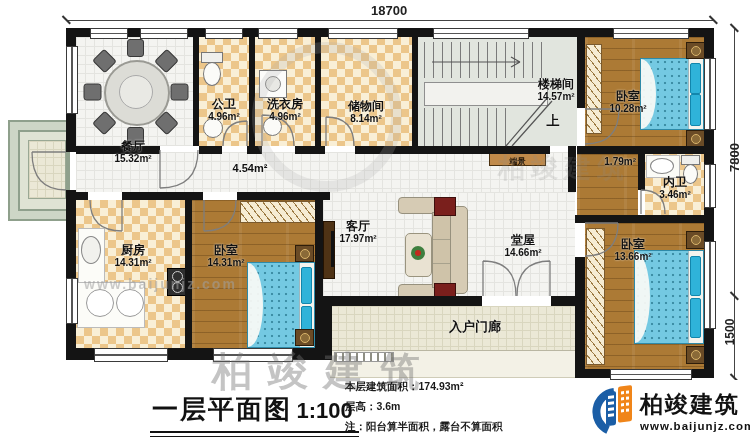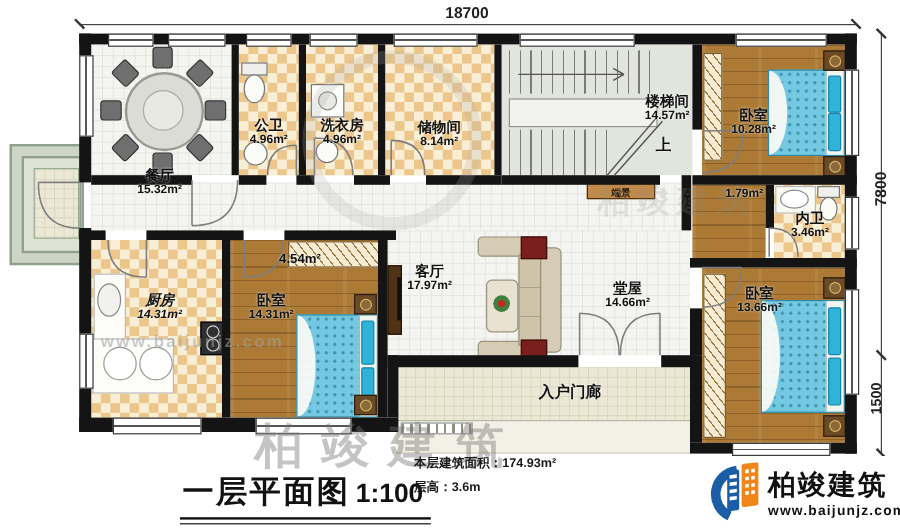--- a/index.html
+++ b/index.html
@@ -246,23 +246,23 @@
   <span class="ra">10.28m²</span>
 </div>
 <div class="lbl" style="left:584px;top:156px;width:52px;text-align:right;">
   <span class="ra">1.79m²</span>
 </div>
 <div class="lbl" style="left:648px;top:176px;width:54px;">
   <span class="rn">内卫</span>
   <span class="ra">3.46m²</span>
 </div>
 <div class="lbl" style="left:220px;top:162px;width:60px;">
-  <span class="ra" style="font-size:11px;margin-top:48px;">4.54m²</span>
-</div>
-<div class="lbl" style="left:103px;top:244px;width:60px;font-style:italic;">
+  <span class="ra" style="font-size:11px;">4.54m²</span>
+</div>
+<div class="lbl" style="left:103px;top:244px;width:60px;">
   <span class="rn">厨房</span>
   <span class="ra">14.31m²</span>
 </div>
 <div class="lbl" style="left:195px;top:244px;width:62px;">
   <span class="rn">卧室</span>
   <span class="ra">14.31m²</span>
 </div>
 <div class="lbl" style="left:327px;top:220px;width:62px;">
   <span class="rn">客厅</span>
   <span class="ra">17.97m²</span>
@@ -302,20 +302,21 @@
   <div style="display:flex;white-space:nowrap;">
     <span style="width:128px;display:inline-block;">
       <span>本层建筑面积：</span><span>174.93m²</span>
     </span>
   </div>
   <div style="display:flex;white-space:nowrap;">
     <span>
       <span>层高：</span><span>3.6m</span>
     </span>
   </div>
+  <div style="white-space:nowrap;">注：阳台算半面积，露台不算面积</div>
 </div>
 
 <div class="abs" style="left:592px;top:380px;width:158px;height:60px;z-index:80;background:#fff;display:flex;align-items:center;">
   <svg width="46" height="56" viewBox="0 0 46 56" style="flex:0 0 auto;">
     <path d="M22,10 a20,20 0 0 0 -6,38" stroke="#1b5ea6" stroke-width="8" fill="none"></path>
     <g transform="skewY(-7)">
       <rect x="14" y="12" width="10" height="34" rx="2" fill="#1b5ea6"></rect>
       <rect x="26" y="8" width="14" height="36" rx="2" fill="#f08519"></rect>
       <rect x="16" y="16" width="6" height="3" fill="#fff"></rect>
         <rect x="16" y="22" width="6" height="3" fill="#fff"></rect>

